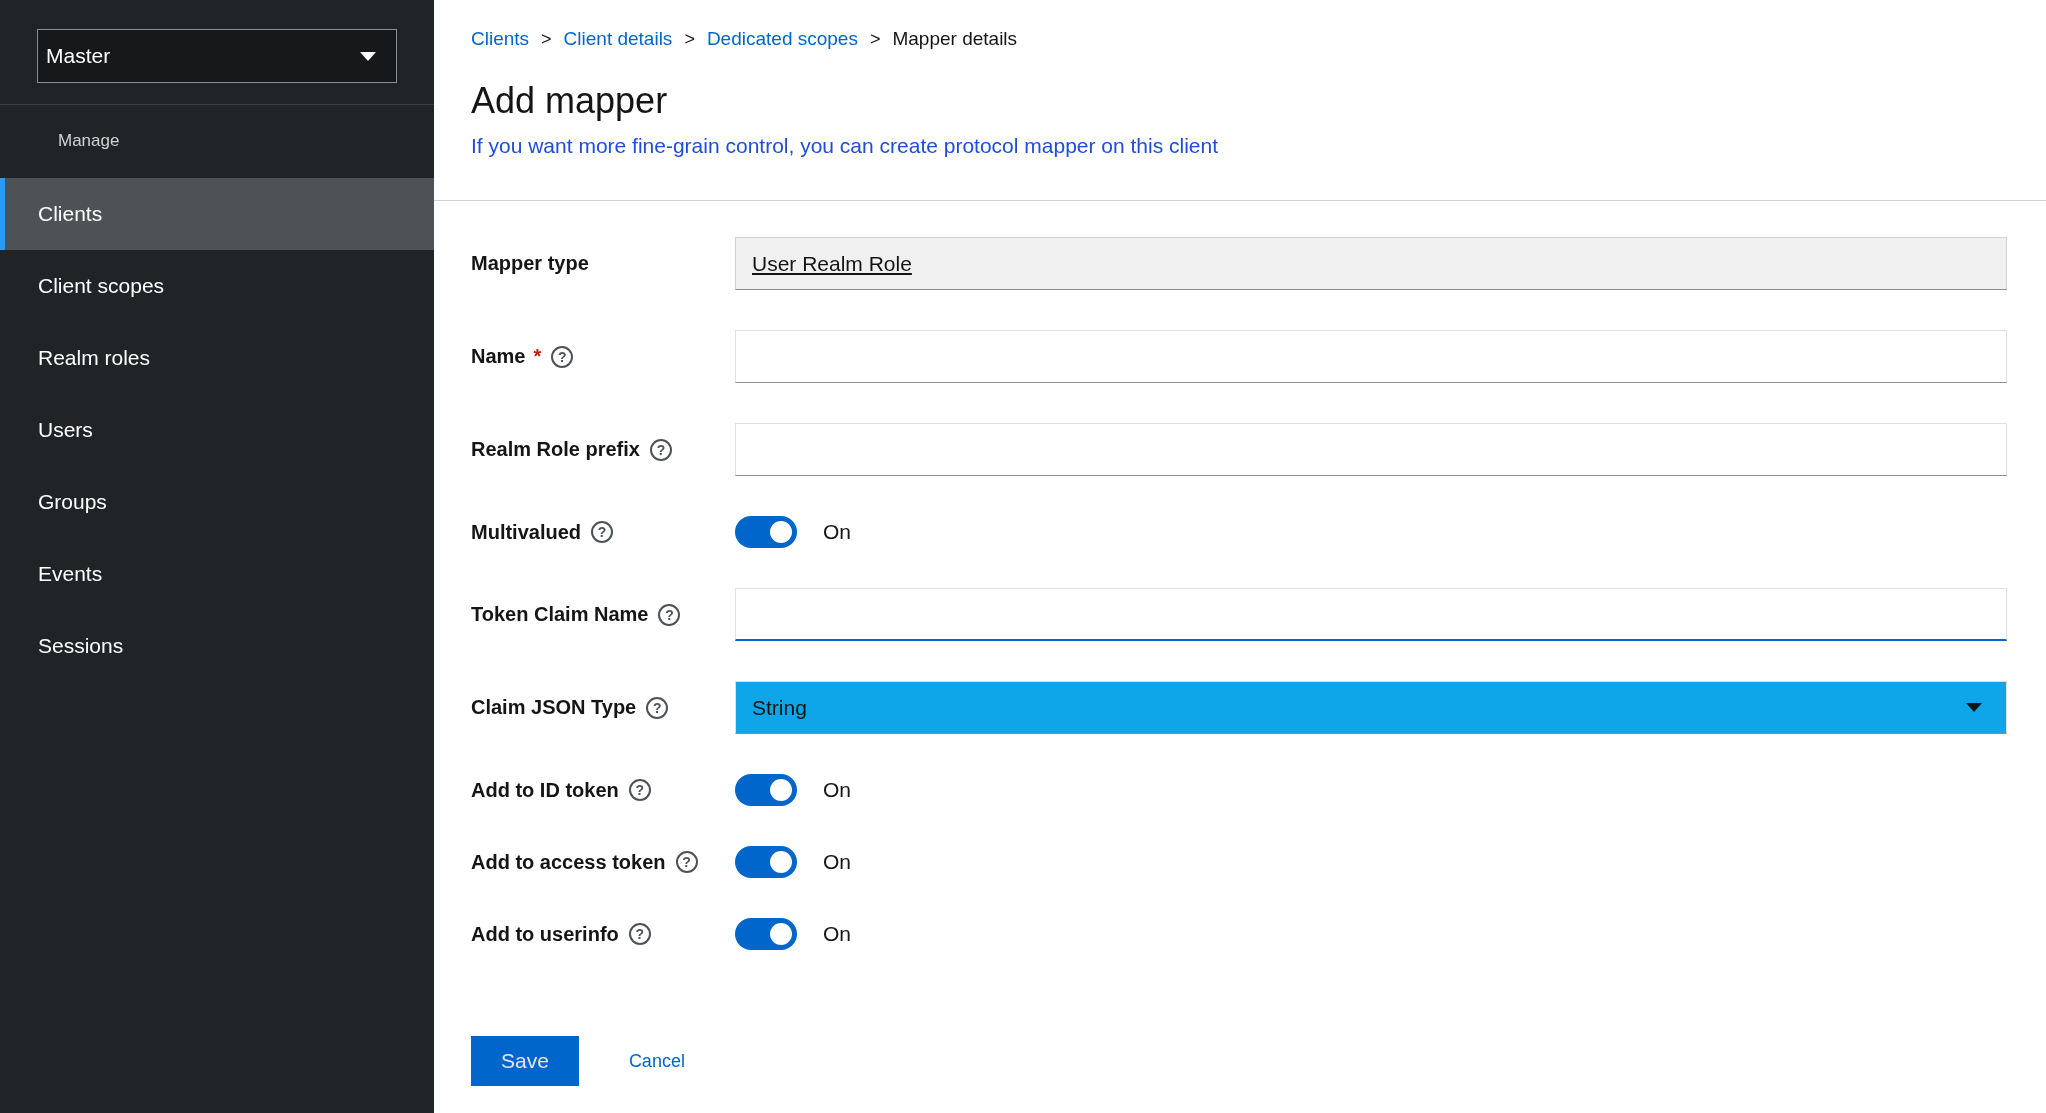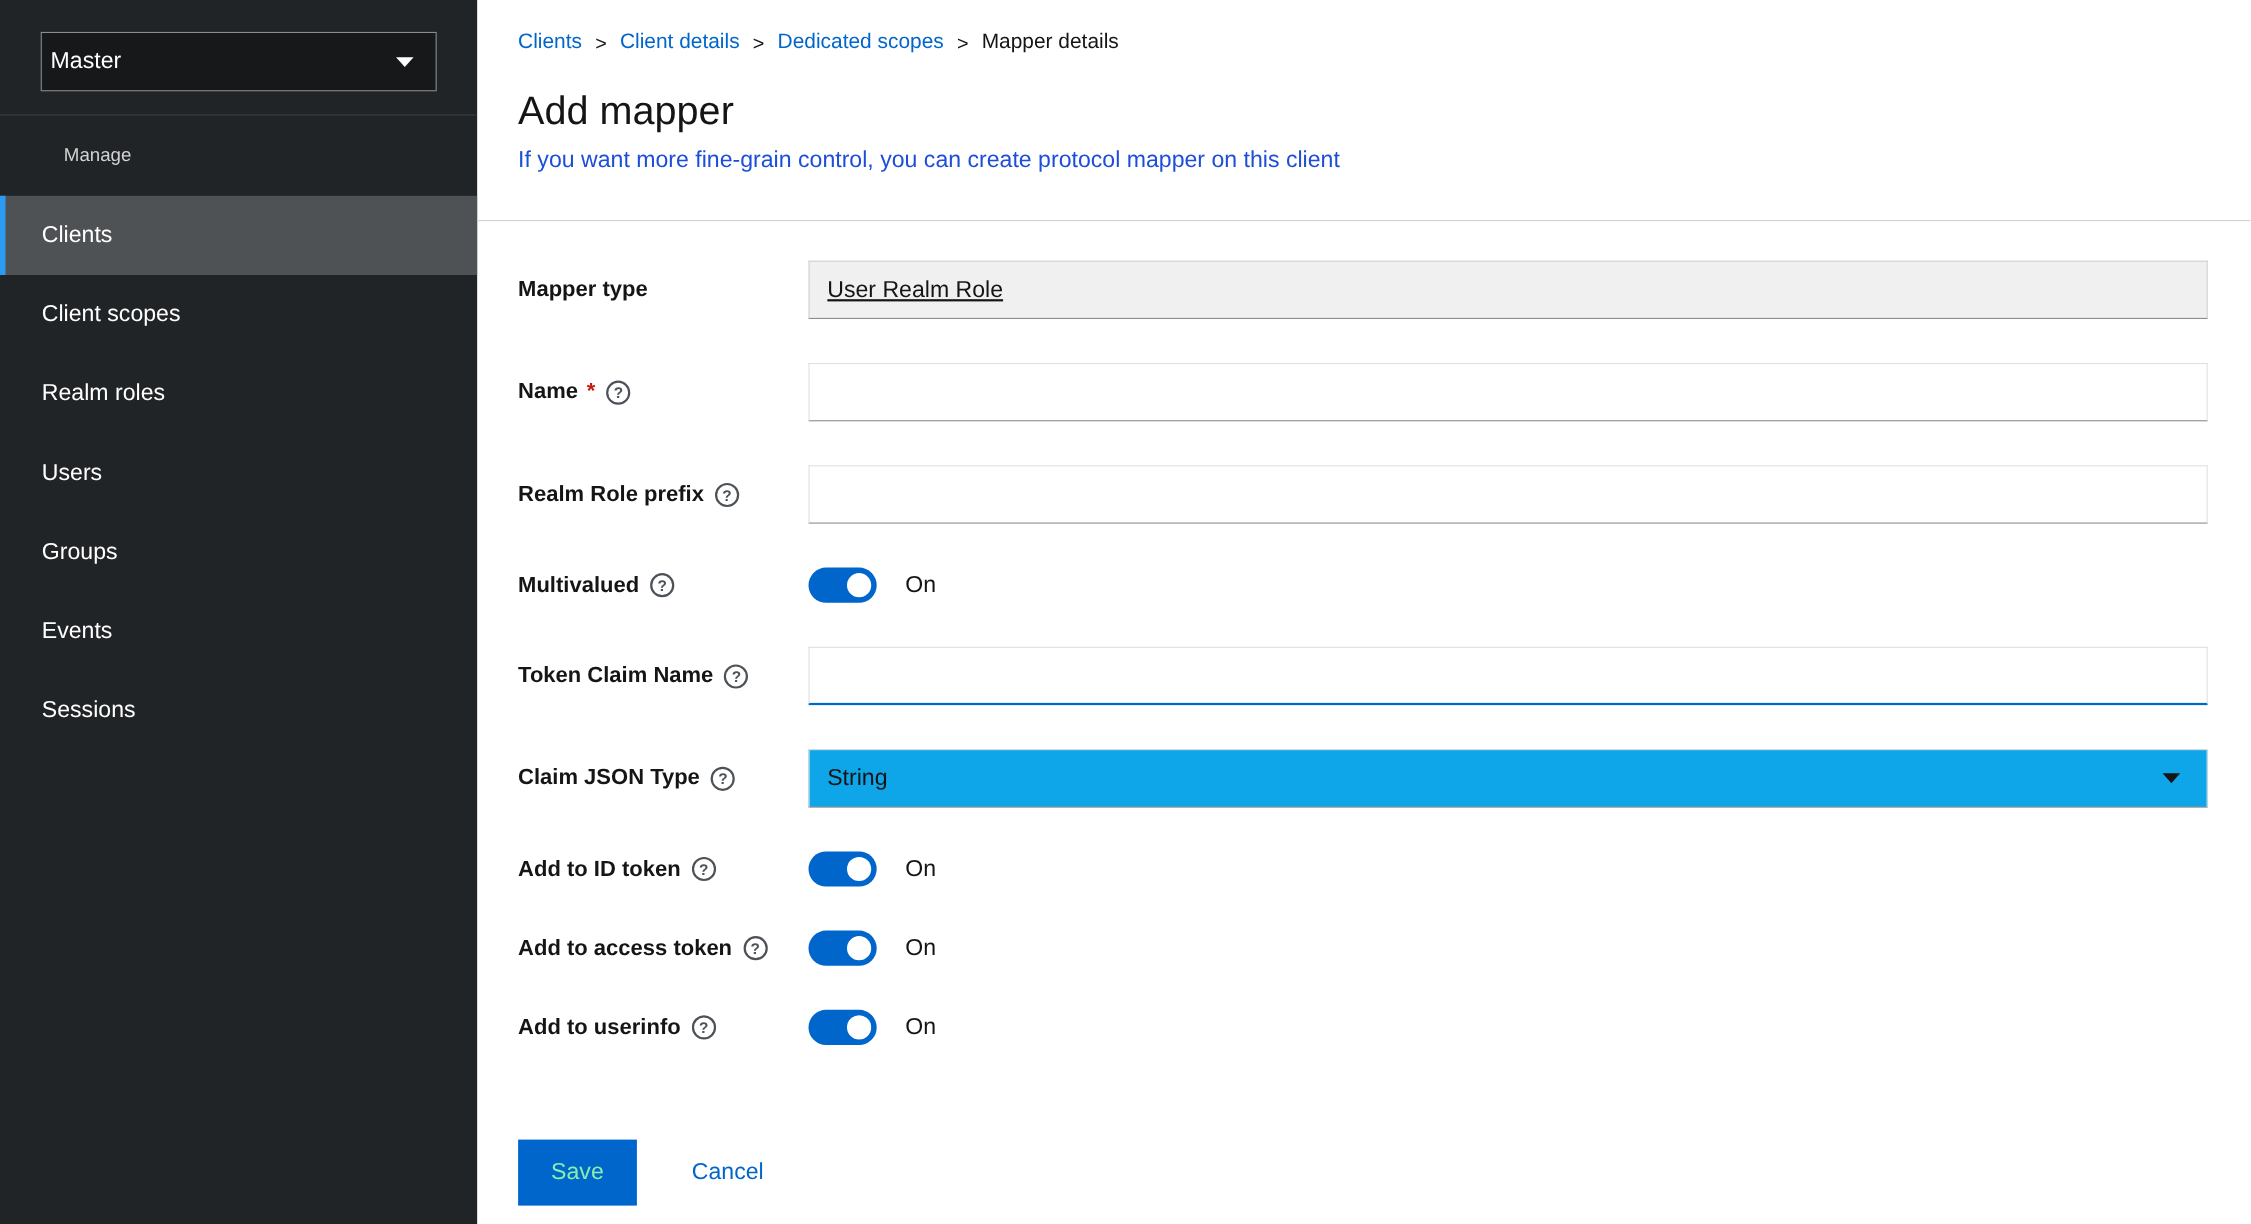--- a/index.html
+++ b/index.html
@@ -118,28 +118,28 @@
   }
   .switch .knob {
     position: absolute; top: 5px; right: 5px;
     width: 22px; height: 22px; border-radius: 50%;
     background: #ffffff;
   }
   .switch-state { margin-left: 26px; font-size: 21px; color: #151515; }
 
   .actions { display: flex; align-items: center; gap: 50px; margin-top: 86px; }
   .btn-primary {
-    height: 60px; padding: 0 30px;
-    background: var(--accent, #0066cc); color: #86efac;
+    height: 50px; padding: 0 30px;
+    background: var(--accent, #0066cc); color: #e5e5e5;
     border: none; border-radius: 0;
     font-family: "Liberation Sans", sans-serif;
     font-size: 21px; cursor: pointer;
   }
   .link-button {
-    color: var(--accent, #0066cc); font-size: 21px;
+    color: var(--accent, #0066cc); font-size: 18px;
     text-decoration: none; cursor: pointer;
   }
 </style>
 </head>
 <body>
 
 <div class="app">
 
   <aside class="sidebar">
     <div class="realm-area">

